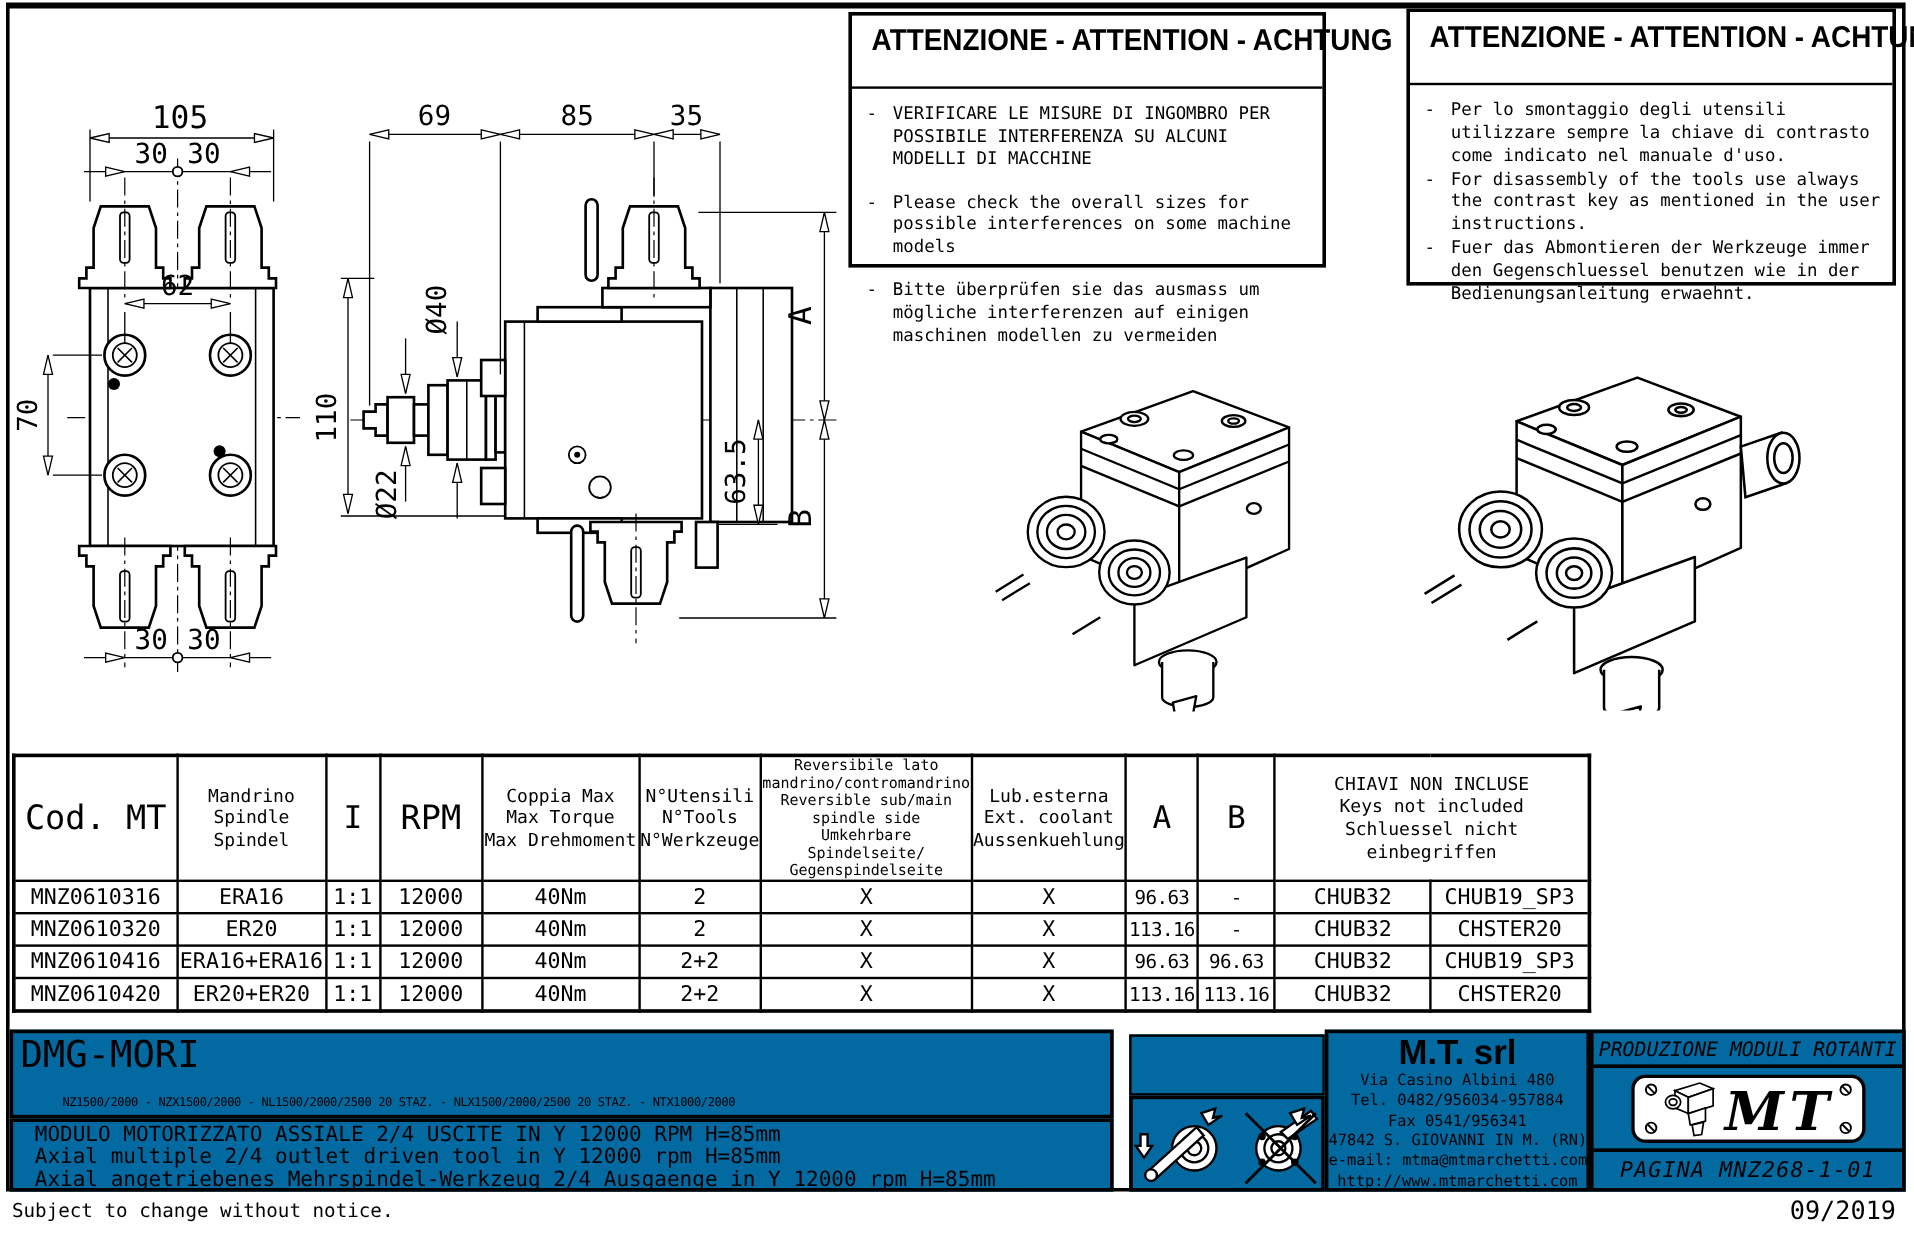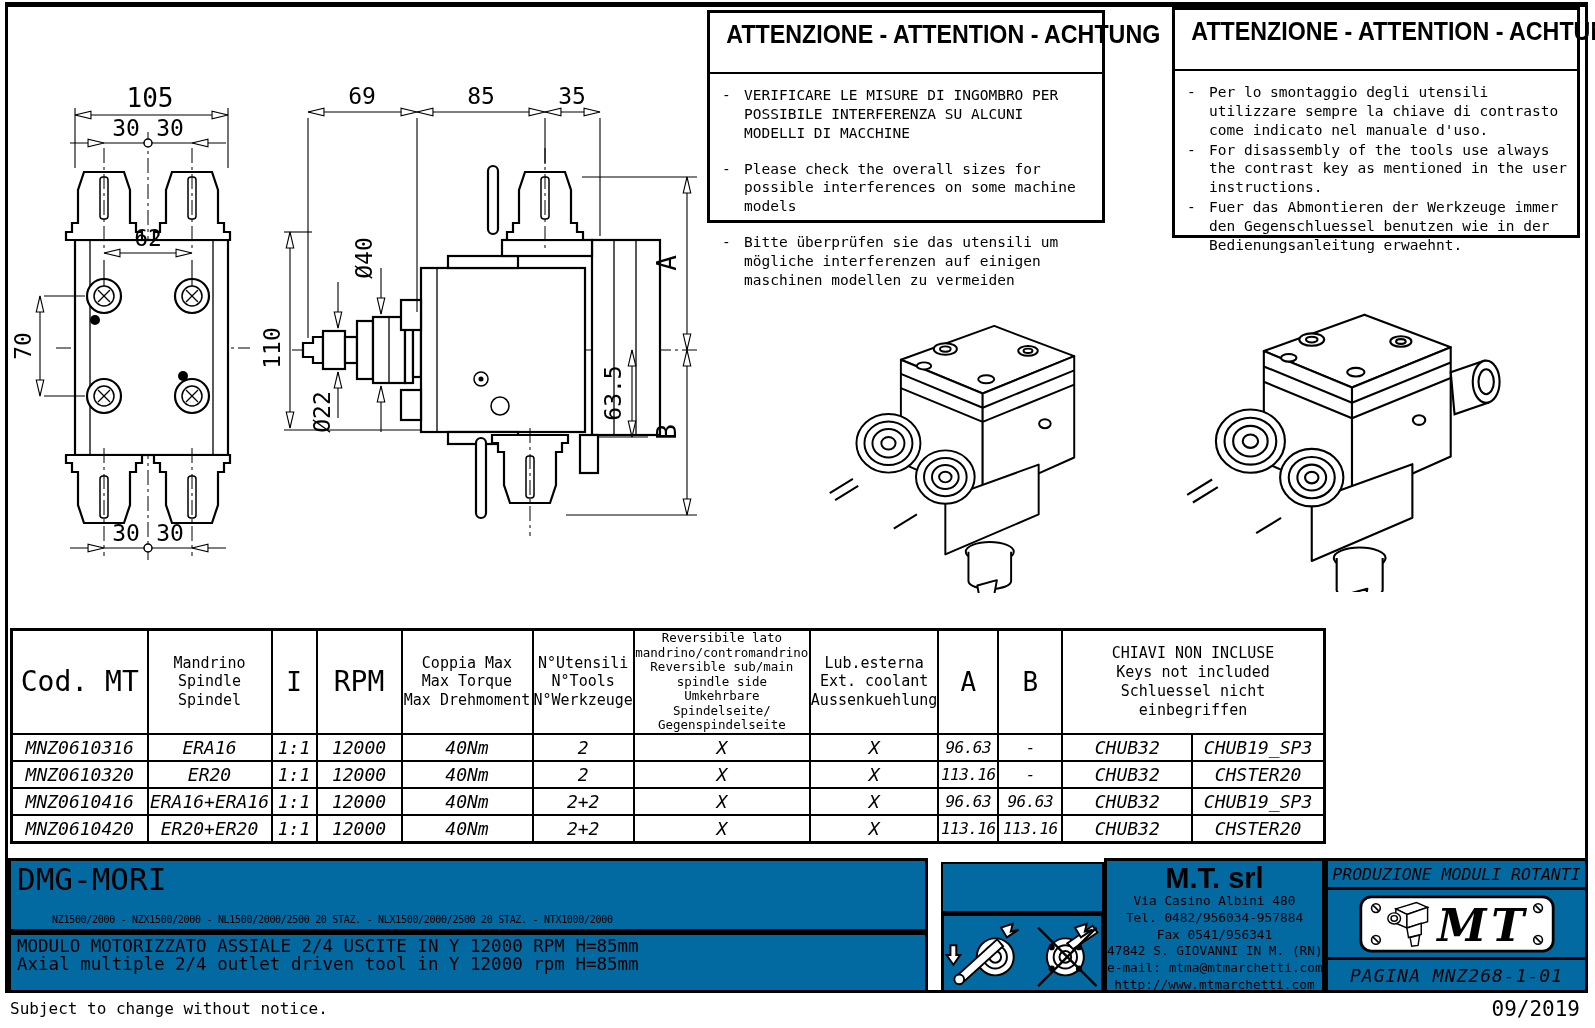--- a/index.html
+++ b/index.html
@@ -18,34 +18,34 @@
   .attn-item .dash{width:22px;flex:0 0 22px;}
   .attn--left .attn-item{margin-bottom:17px;}
   .attn--right .attn-item{margin-bottom:1px;}
 
   
   .spec-table{position:absolute;left:10px;top:628px;border-collapse:collapse;table-layout:fixed;
         background:#fff;border:3px solid #000;}
   .spec-table th,.spec-table td{border:2px solid #000;text-align:center;vertical-align:middle;
         padding:0;white-space:pre-line;overflow:hidden;}
   .spec-table thead th{height:95px;font-weight:normal;}
-  .spec-table tbody td{height:25px;font-size:18px;font-style:italic;}
+  .spec-table tbody td{height:25px;font-size:18px;}
   .spec-table tbody td:nth-child(9),.spec-table tbody td:nth-child(10){font-size:16px;letter-spacing:-.5px;}
   th.xl{font-size:28px;}
   th.lg{font-size:26px;}
   th.md{font-size:15px;line-height:1.25;}
   th.sm{font-size:12.5px;line-height:1.16;margin-left:44px;}
 
   
   .tb{position:absolute;border:3px solid #000;background:#0369a1;box-sizing:border-box;}
   .dmg-box{left:8px;top:858px;width:920px;height:74px;display:flex;flex-direction:column;justify-content:space-between;}
   .dmg-title{font-size:31px;padding:3px 6px 0;line-height:1;}
   .dmg-machines{font-size:10px;letter-spacing:-.3px;padding:0 4px 4px;white-space:nowrap;margin-left:37px;}
   .desc-box{left:8px;top:932px;width:920px;height:61px;padding:2px 6px;}
-  .desc-line{font-size:17.5px;line-height:1.05;white-space:nowrap;}
+  .desc-line{font-size:17.5px;line-height:1.05;white-space:nowrap;margin-left:12px;}
   .rev-box{left:941px;top:862px;width:163px;height:51px;border-width:2px;}
   .picto-box{left:941px;top:913px;width:163px;height:80px;}
   .mt-box{left:1104px;top:858px;width:221px;height:135px;text-align:center;}
   .mt-name{font-family:"Liberation Sans",sans-serif;font-weight:bold;font-size:29px;line-height:1.05;padding-top:2px;}
   .mt-line{font-size:12.8px;line-height:1.3;white-space:nowrap;}
   .prod-box{left:1325px;top:858px;width:263px;height:135px;display:flex;flex-direction:column;font-style:italic;}
   .prod-title{height:26px;border-bottom:3px solid #000;font-size:16.5px;display:flex;align-items:center;justify-content:center;white-space:nowrap;}
   .prod-logo{height:67px;border-bottom:3px solid #000;display:flex;align-items:center;justify-content:center;}
   .prod-page{height:30px;font-size:18px;display:flex;align-items:center;justify-content:center;letter-spacing:1px;}
 
@@ -243,21 +243,21 @@
         <div class="attn-item">
           <span class="dash">-</span>
           <span>VERIFICARE LE MISURE DI INGOMBRO PER POSSIBILE INTERFERENZA SU ALCUNI MODELLI DI MACCHINE</span>
         </div>
         <div class="attn-item">
           <span class="dash">-</span>
           <span>Please check the overall sizes for possible interferences on some machine models</span>
         </div>
         <div class="attn-item">
           <span class="dash">-</span>
-          <span>Bitte überprüfen sie das utensili um mögliche interferenzen auf einigen maschinen modellen zu vermeiden</span>
+          <span>Bitte überprüfen sie das ausmass um mögliche interferenzen auf einigen maschinen modellen zu vermeiden</span>
         </div>
       </div>
   </div>
 
   <div class="attn attn--right" style="left:1172px;top:7px;width:408px;height:231px;">
     <div class="attn-title">
       <span>ATTENZIONE - ATTENTION - ACHTUNG</span>
     </div>
     <div class="attn-body">
         <div class="attn-item">
@@ -428,20 +428,21 @@
   </table>
 
   <div class="tb dmg-box">
     <div class="dmg-title">DMG-MORI</div>
     <div class="dmg-machines">NZ1500/2000 - NZX1500/2000 - NL1500/2000/2500 20 STAZ. - NLX1500/2000/2500 20 STAZ. - NTX1000/2000</div>
   </div>
 
   <div class="tb desc-box" id="desc-box">
       <div class="desc-line">MODULO MOTORIZZATO ASSIALE 2/4 USCITE IN Y 12000 RPM H=85mm</div>
       <div class="desc-line">Axial multiple 2/4 outlet driven tool in Y 12000 rpm H=85mm</div>
+      <div class="desc-line">Axial angetriebenes Mehrspindel-Werkzeug 2/4 Ausgaenge in Y 12000 rpm H=85mm</div>
     </div>
 
   <div class="tb rev-box"></div>
 
   <div class="tb picto-box">
     <svg width="157" height="74" viewBox="0 0 160 76">
       <g stroke="#000" stroke-width="2" fill="#fff">
         <circle cx="52" cy="42" r="19"></circle>
           <circle cx="52" cy="42" r="12"></circle>
           <circle cx="52" cy="42" r="6"></circle>

